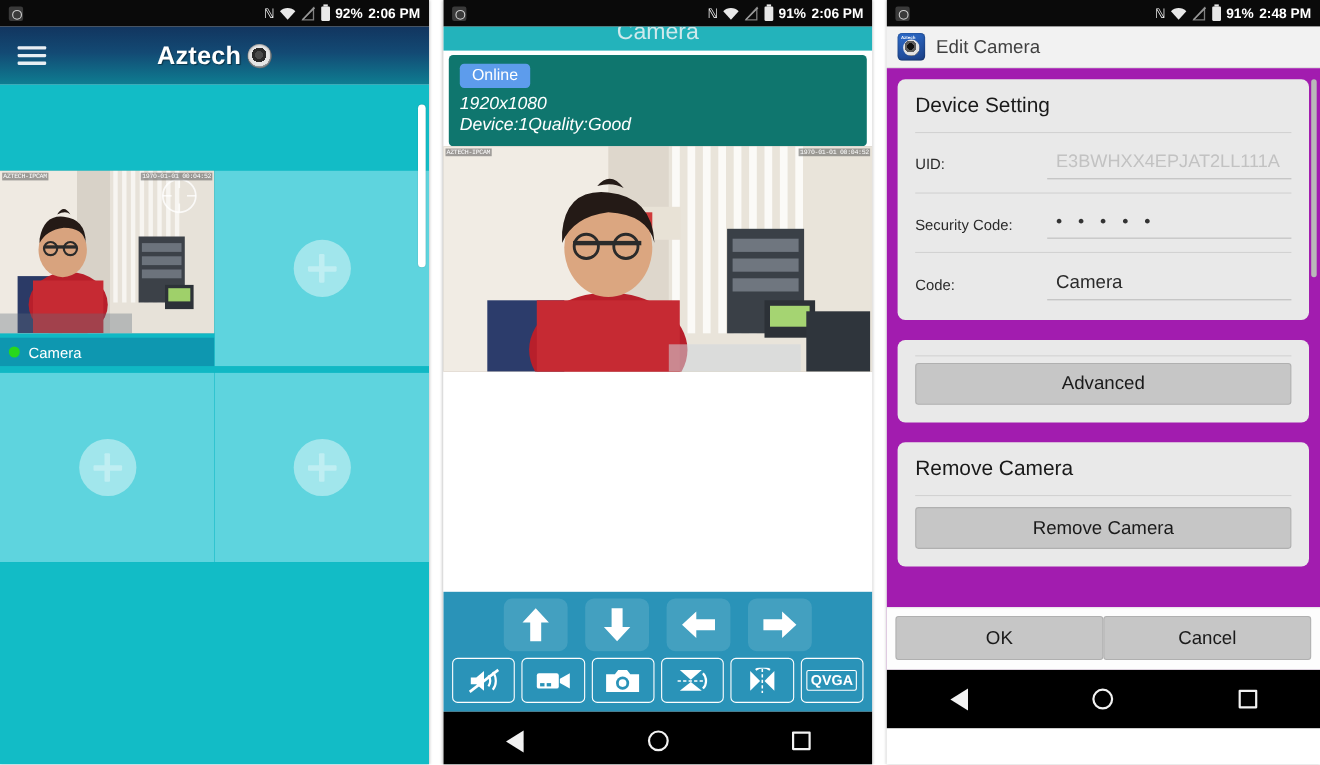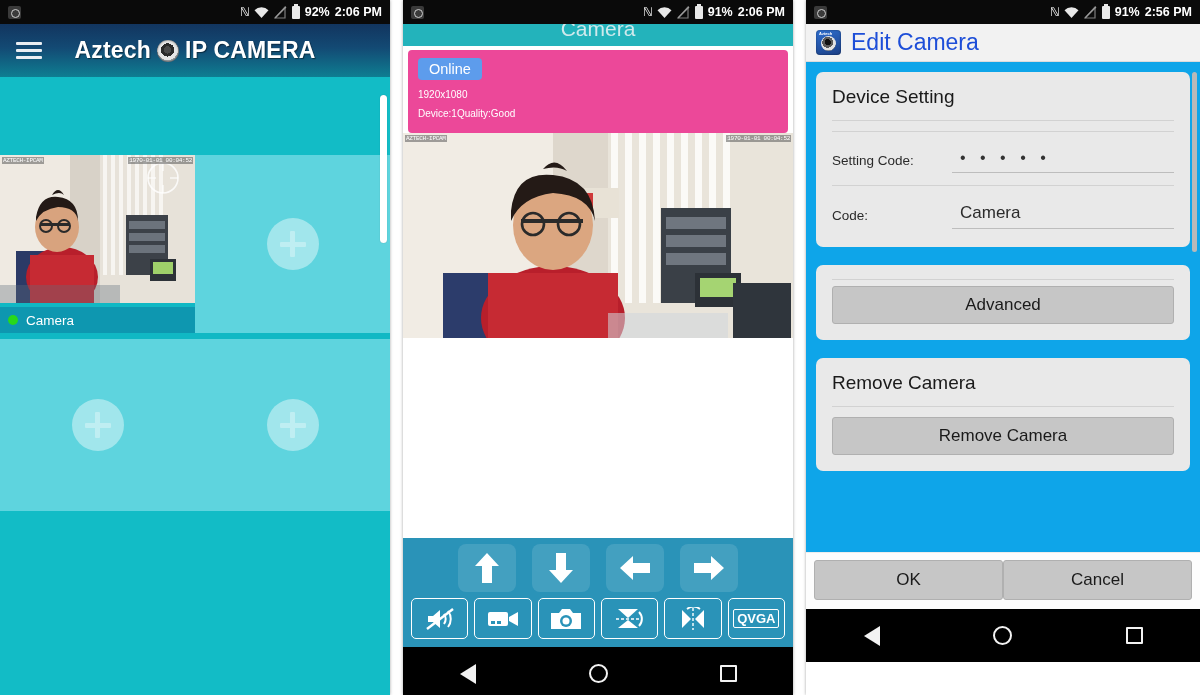--- a/index.html
+++ b/index.html
@@ -114,28 +114,28 @@
 
   
   .p2-titlebar {
     height:22px; background:#23b3bb; position:relative; overflow:hidden;
   }
   .p2-title {
     position:absolute; left:0; right:0; top:-7px; text-align:center;
     color:#cfe9ec; font-size:21px; font-family:"Liberation Sans", sans-serif;
   }
   .p2-infobox {
-    margin: 4px 5px 0 5px; background:#ec4899; border-radius:4px;
+    margin: 4px 5px 0 5px; background:#0f766e; border-radius:4px;
     padding:8px 10px 10px 10px; color:#fff;
   }
   .badge-online {
     display:inline-block; background:#5d9cec; color:#fff;
     padding:3px 11px; border-radius:4px; font-size:14.5px; margin-bottom:5px;
   }
-  .info-line { font-size:10px; line-height:19px; color:#ffffff; }
+  .info-line { font-size:16px; line-height:19px; color:#ffffff;font-style:italic; }
 
   .p2-video { position:relative; height:205px; background:#cfc8bf; overflow:hidden; }
   .p2-white { background:#ffffff; height:205px; }
   .vid-stamp {
     position:absolute; font-size:6px; color:#fff; background:rgba(90,90,90,0.55);
     font-family:"Liberation Mono", monospace; letter-spacing:-0.3px; padding:0 1px;
     z-index:5; white-space:nowrap;
   }
 
   .p2-controls { background:#2a93b8; padding:6px 6px 8px 6px; }
@@ -161,23 +161,23 @@
     background: linear-gradient(160deg,#2f6fd0,#1b3f85);
     position:relative; box-shadow: inset 0 0 2px rgba(0,0,0,0.5);
   }
   .p3-appicon::after {
     content:""; position:absolute; left:5px; top:6px; width:15px; height:15px; border-radius:50%;
     background: radial-gradient(circle at 45% 42%, #111 0 26%, #5b5b5b 26% 45%, #e3e3e3 45% 68%, #8d8d8d 68% 100%);
   }
   .p3-appicon .brandtxt {
     position:absolute; top:1px; left:3px; font-size:4px; color:#fff; font-weight:bold;
   }
-  .p3-apptitle { font-size:23px; color:#1d4ed8; }
-
-  .p3-content { height:547px; background:#0ea5e9; padding:10px 10px 0 10px; position:relative; overflow:hidden; }
+  .p3-apptitle { font-size:17px; color:#404040; }
+
+  .p3-content { height:547px; background:#a21caf; padding:10px 10px 0 10px; position:relative; overflow:hidden; }
   .card {
     background:#e9e9e9; border-radius:7px; padding:14px 16px 16px 16px; margin-bottom:18px;
   }
   .card-title { font-size:19px; color:#1a1a1a; margin-bottom:12px; }
   .card-sep { height:1px; background:#d2d2d2; margin-bottom:6px; }
   .form-row { display:flex; align-items:center; padding:9px 0 2px 0; }
   .form-label { width:120px; font-size:13.5px; color:#2b2b2b; }
   .form-field {
     flex:1; border-bottom:1.5px solid #bdbdbd; padding:2px 0 5px 8px;
     font-size:17px; color:#2b2b2b; min-height:26px;
@@ -232,21 +232,20 @@
 
     <div class="p1-appbar">
       <div class="hamburger">
         <span></span>
           <span></span>
           <span></span>
       </div>
       <div class="p1-title">
         <span>Aztech</span>
         <span class="logo-eye"></span>
-        <span>IP CAMERA</span>
       </div>
     </div>
 
     <div class="p1-body">
       <div class="p1-topfill"></div>
 
       <div class="grid-row">
         <div class="tile cam-tile">
           <div class="cam-video">
             <svg width="195" height="148" viewBox="0 0 195 148" preserveAspectRatio="none">
@@ -499,39 +498,43 @@
             </svg>
         </span>
         <span class="ico-sig">
           <svg width="13" height="13" viewBox="0 0 13 13">
               <path d="M11 1 L11 12 L1 12 Z" fill="none" stroke="#7d7d7d" stroke-width="1.2"></path>
               <line x1="1" y1="12" x2="12" y2="1" stroke="#9a9a9a" stroke-width="1.2"></line>
             </svg>
         </span>
         <span class="ico-bat"></span>
         <span class="sb-pct">91%</span>
-        <span class="sb-time">2:56 PM</span>
+        <span class="sb-time">2:48 PM</span>
       </div>
     </div>
 
     <div class="p3-appbar">
       <div class="p3-appicon">
         <span class="brandtxt">Aztech</span>
       </div>
       <div class="p3-apptitle">Edit Camera</div>
     </div>
 
     <div class="p3-content">
 
       <div class="card">
         <div class="card-title">Device Setting</div>
         <div class="card-sep"></div>
+        <div class="form-row">
+          <div class="form-label">UID:</div>
+          <div class="form-field placeholder">E3BWHXX4EPJAT2LL111A</div>
+        </div>
         <div class="card-sep" style="margin-top:10px;"></div>
         <div class="form-row">
-          <div class="form-label">Setting Code:</div>
+          <div class="form-label">Security Code:</div>
           <div class="form-field pw-dots">• • • • •</div>
         </div>
         <div class="card-sep" style="margin-top:10px;"></div>
         <div class="form-row">
           <div class="form-label">Code:</div>
           <div class="form-field">Camera</div>
         </div>
       </div>
 
       <div class="card">

